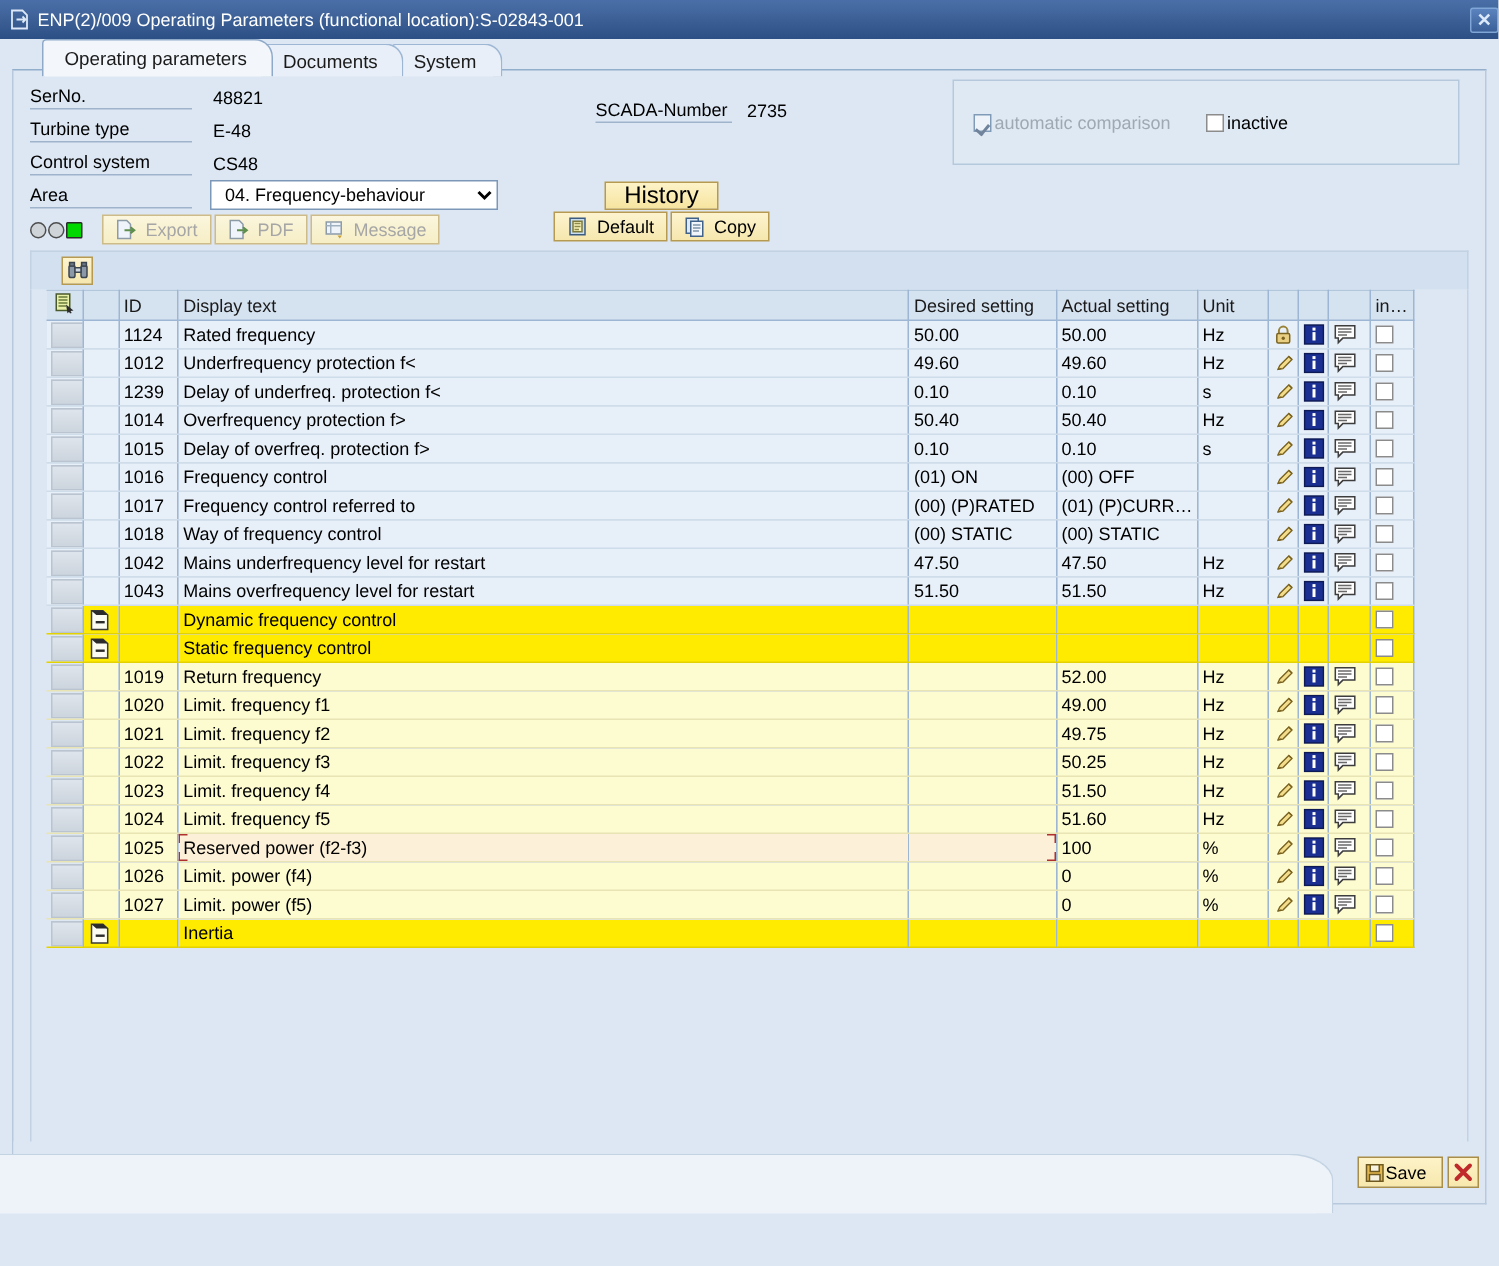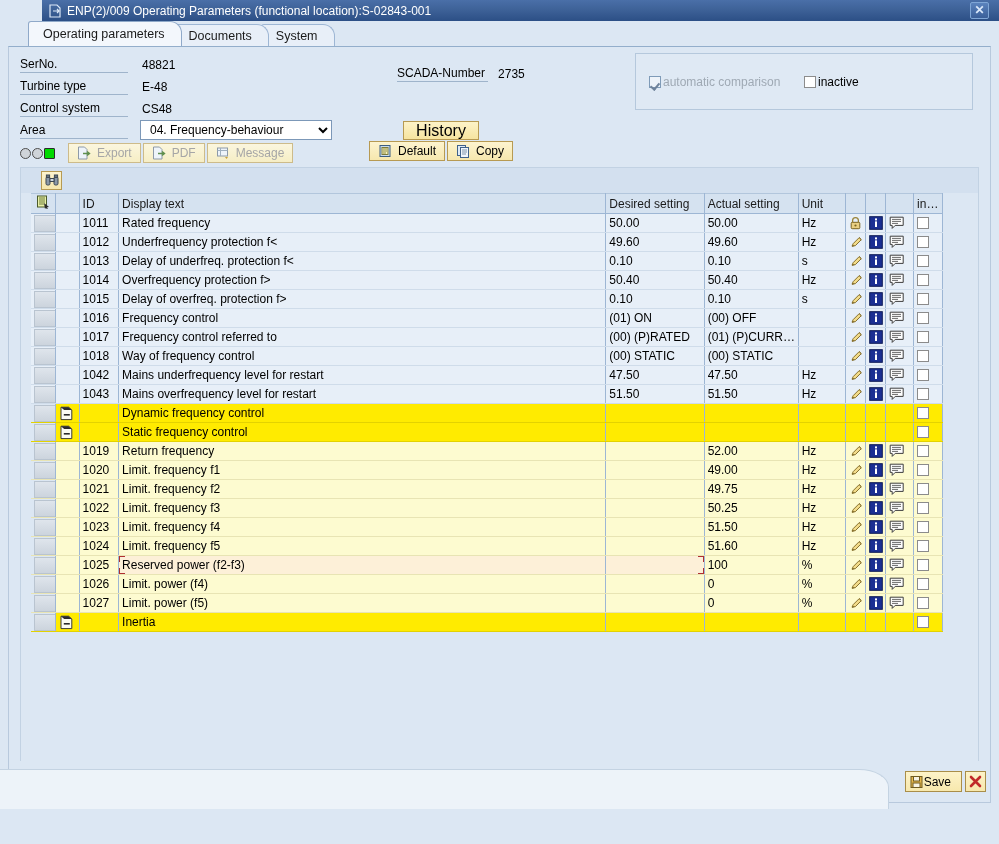--- a/index.html
+++ b/index.html
@@ -7,27 +7,26 @@
     margin: 0; padding: 0;
     width: 999px; height: 844px;
     overflow: hidden;
     font-family: "Liberation Sans", sans-serif;
     font-size: 12px;
     color: #000;
     background: #dce7f3;
   }
   
   .titlebar {
-    height: 21px;
+    height: 26px;
     background: linear-gradient(to bottom, #4a6fa8 0%, #3e6298 45%, #2c4f86 100%);
     display: flex; align-items: center;
-    padding: 0 10px 0 6px;
+    padding: 0 0 0 6px;
     color: #fff;
     border-bottom: 1px solid #1d3c६b;
-    margin-left: 42px;
   }
   .titlebar .tb-icon {
     width: 14px; height: 14px;
     margin-right: 5px;
     flex: 0 0 auto;
     position: relative;
   }
   .titlebar .tb-title {
     font-size: 12px;
     white-space: nowrap;
@@ -491,21 +490,21 @@
           <th class="c-i3"></th>
           <th class="c-in">in…</th>
         </tr>
       </thead>
       <tbody>
           <tr class="r-normal">
             <td class="c-sel">
               <div class="selbox"></div>
             </td>
             <td class="c-exp"></td>
-            <td class="c-id">1011</td>
+            <td class="c-id">1124</td>
             <td class="c-txt">Rated frequency</td>
             <td class="c-des">50.00</td>
             <td class="c-act">50.00</td>
             <td class="c-unit">Hz</td>
             <td class="c-i1">
               <svg width="13" height="14" viewBox="0 0 13 14">
                 <path d="M3.6 6.5V4.6a2.9 2.9 0 0 1 5.8 0v1.9" fill="none" stroke="#9a8338" stroke-width="1.3"></path>
                 <rect x="2.2" y="6.3" width="8.6" height="6.4" rx="1" fill="#e9cf82" stroke="#7a6320"></rect>
                 <circle cx="6.5" cy="9.5" r="1.1" fill="#7a6320"></circle>
               </svg>
@@ -555,21 +554,21 @@
                 <path d="M3 3.4h9M3 5.4h9M3 7.4h6" stroke="#6a6a6a"></path>
               </svg>
             </td>
             <td class="c-in"><span class="cellchk"></span></td>
           </tr>
           <tr class="r-normal">
             <td class="c-sel">
               <div class="selbox"></div>
             </td>
             <td class="c-exp"></td>
-            <td class="c-id">1013</td>
+            <td class="c-id">1239</td>
             <td class="c-txt">Delay of underfreq. protection f&lt;</td>
             <td class="c-des">0.10</td>
             <td class="c-act">0.10</td>
             <td class="c-unit">s</td>
             <td class="c-i1">
               <svg width="15" height="13" viewBox="0 0 15 13">
                 <path d="M3 10.2l1.2-2.6 6-6 2.1 2.1-6 6z" fill="#f3dc8a" stroke="#7a6320" stroke-width="0.9"></path>
                 <path d="M10.2 1.6l2.1 2.1" stroke="#7a6320" stroke-width="0.9"></path>
                 <path d="M3 10.2l2.3-.6" stroke="#7a6320" stroke-width="0.9"></path>
               </svg>

